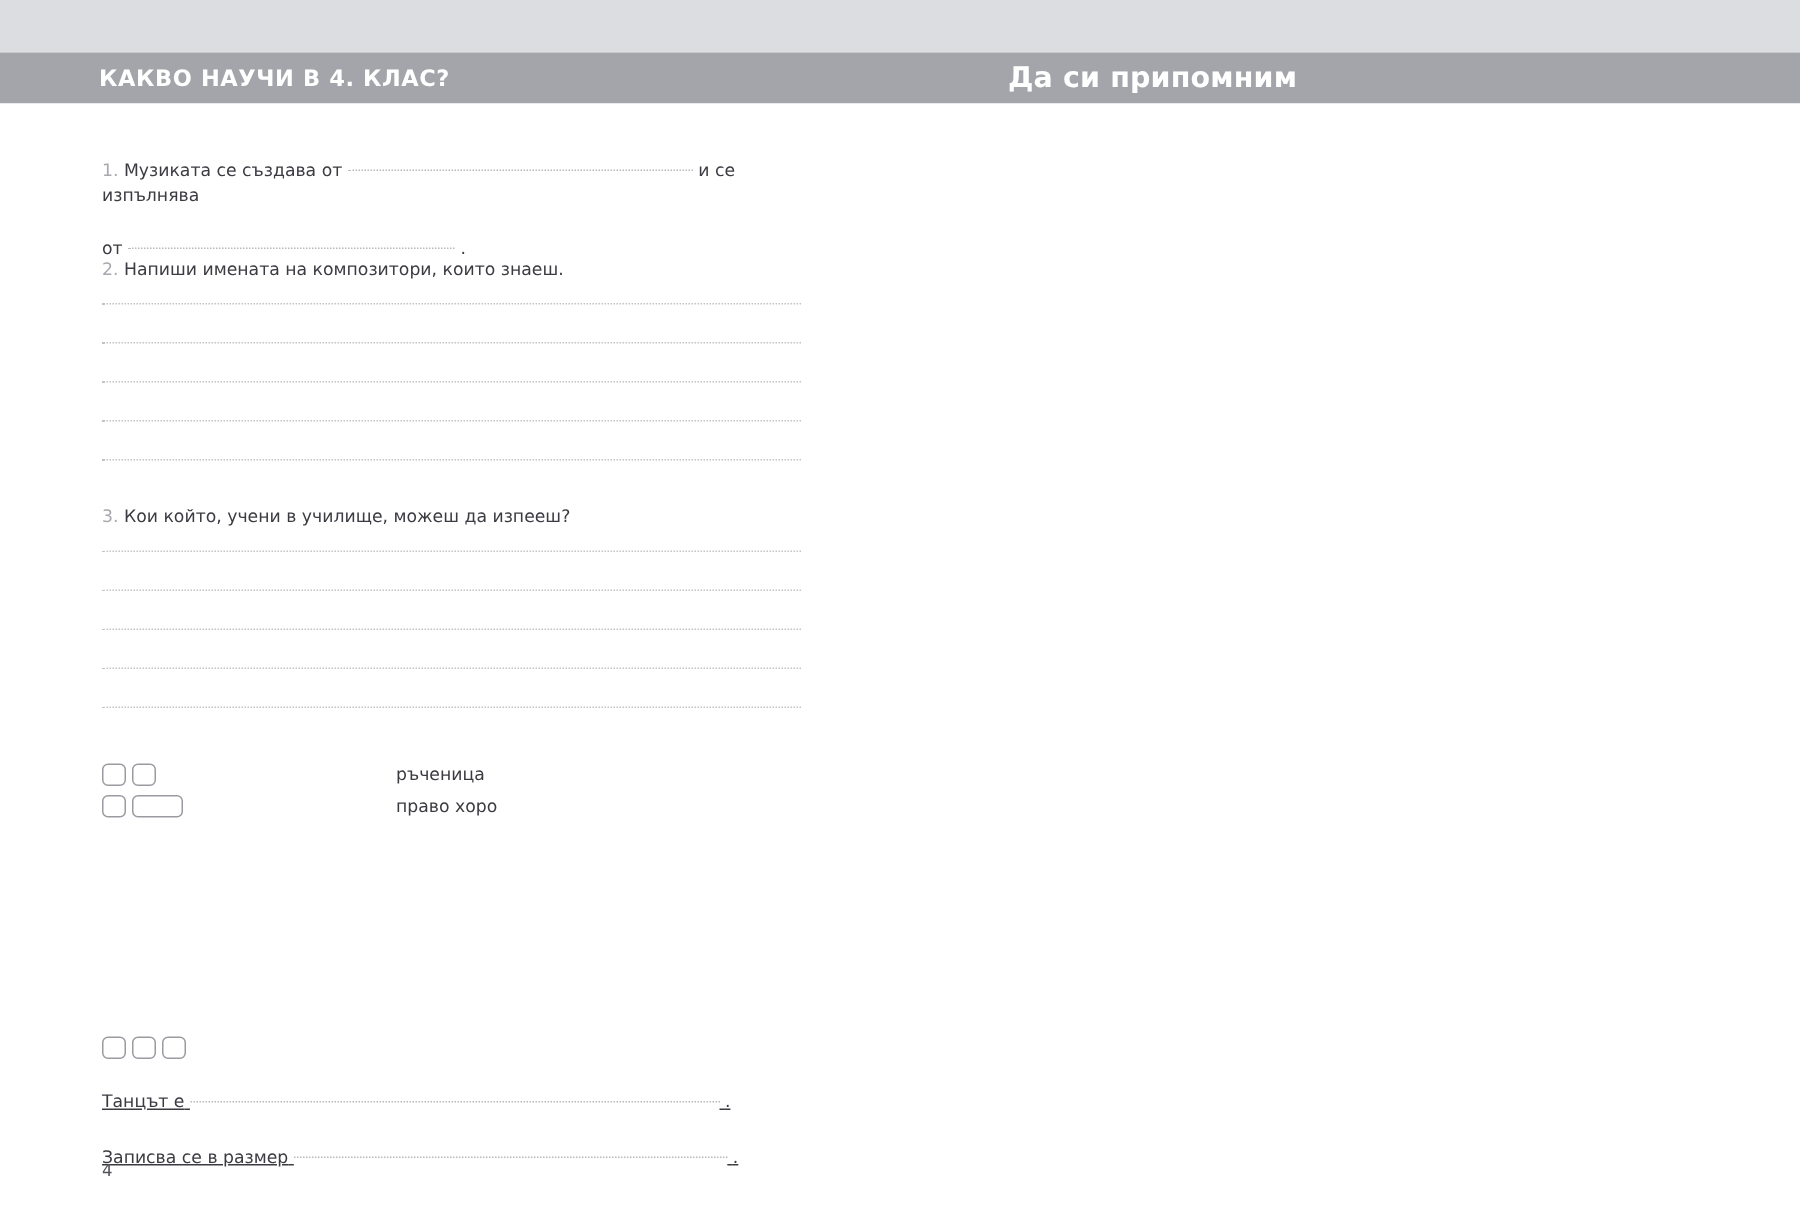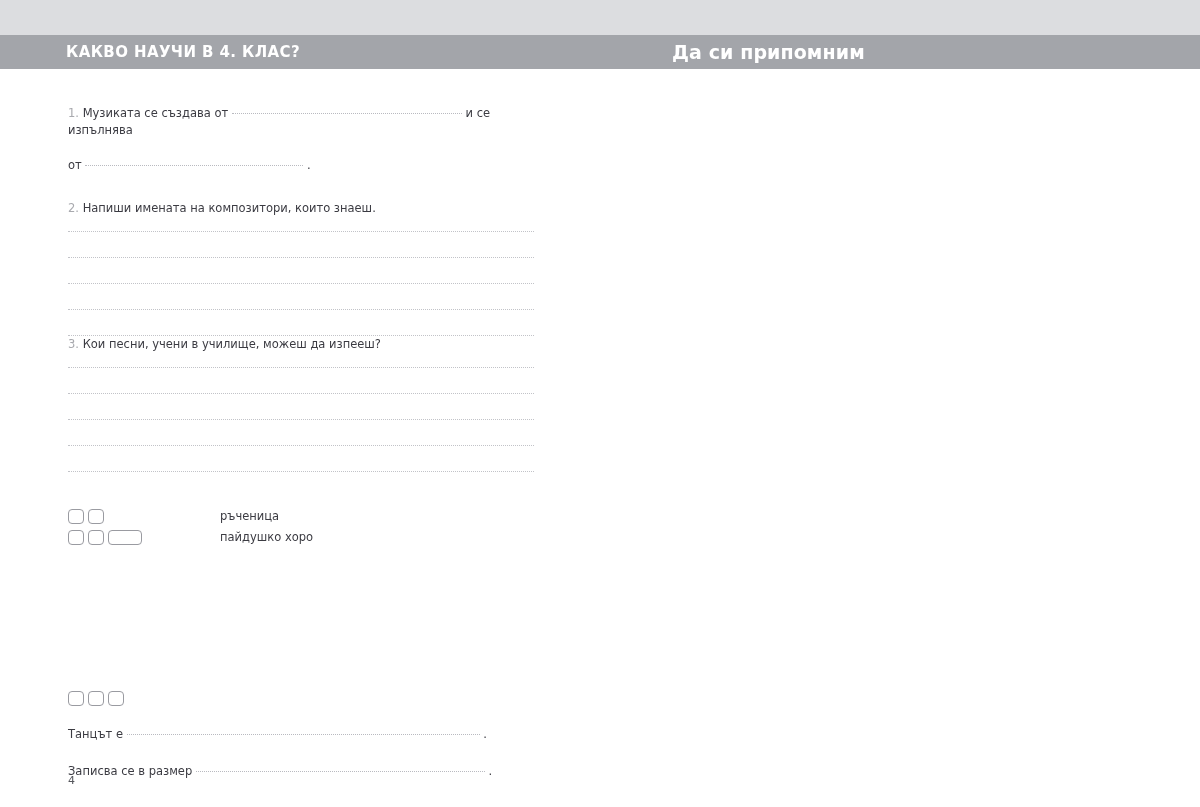--- a/index.html
+++ b/index.html
@@ -38,38 +38,38 @@
     height:0; position:relative; top:-3px;
   }
   .fullline {
     border-bottom:1.5px dotted #c2c3c8;
     height:0; margin:0;
   }
 
   
   #q1l { position:absolute; left:68px; top:36px; width:470px; }
   #q1l .row2 { margin-top:17px; }
-  #q2l { position:absolute; left:68px; top:102px; width:466px;margin-top:29px; }
+  #q2l { position:absolute; left:68px; top:102px; width:466px; }
   #q2l .lines { margin-top:14px; }
   #q2l .fullline { margin-bottom:25px; }
   #q3l { position:absolute; left:68px; top:267px; width:466px; }
   #q3l .lines { margin-top:14px; }
   #q3l .fullline { margin-bottom:25px; }
 
   #q4l { position:absolute; left:68px; top:429px; width:470px; }
   .scheme-table { margin-top:8px; }
-  .scheme-row { display:flex; align-items:center; height:21px; }
+  .scheme-row { display:flex; align-items:center; height:21px;gap:44px; }
   .scheme-boxes { display:flex; gap:4px; width:152px; }
   .sbox { height:15px; border:1.2px solid #9a9ba1; border-radius:4px; background:#fff; }
   .scheme-label { font-size:11.5px; color:#3b3b42; }
 
   #q5l { position:absolute; left:68px; top:609px; width:470px; }
   #q5l .boxrow { display:flex; gap:4px; margin-top:13px; }
   #q5l .answers { margin-top:20px; }
-  #q5l .answers .arow { margin-bottom:20px; }
+  #q5l .answers .arow { margin-bottom:20px;text-decoration:underline; }
 
   #pn-left  { position:absolute; left:68px; top:705px; font-size:11px; color:#55565c; }
 </style>
 </head>
 <body>
 
 <div id="top-band"></div>
 <div id="header-bar">
   <div class="header-title" id="title-left">КАКВО НАУЧИ В 4. КЛАС?</div>
   <div class="header-title" id="title-right">Да си припомним</div>
@@ -101,21 +101,21 @@
       <div class="fullline"></div>
       <div class="fullline"></div>
       <div class="fullline"></div>
       <div class="fullline"></div>
     </div>
   </div>
 
   <div class="q" id="q3l">
     <div>
       <span class="qnum">3.</span>
-      <span class="txt">Кои песни, учени в училище, можеш да изпееш?</span>
+      <span class="txt">Кои който, учени в училище, можеш да изпееш?</span>
     </div>
     <div class="lines">
       <div class="fullline"></div>
       <div class="fullline"></div>
       <div class="fullline"></div>
       <div class="fullline"></div>
       <div class="fullline"></div>
     </div>
   </div>
 
@@ -124,24 +124,23 @@
         <div class="scheme-row">
           <div class="scheme-boxes">
             <div class="sbox" style="width: 16px;"></div>
             <div class="sbox" style="width: 16px;"></div>
           </div>
           <div class="scheme-label">ръченица</div>
         </div>
         <div class="scheme-row">
           <div class="scheme-boxes">
             <div class="sbox" style="width: 16px;"></div>
-            <div class="sbox" style="width: 16px;"></div>
             <div class="sbox" style="width: 34px;"></div>
           </div>
-          <div class="scheme-label">пайдушко хоро</div>
+          <div class="scheme-label">право хоро</div>
         </div>
       </div>
   </div>
 
   <div class="q" id="q5l">
     <div class="boxrow" id="q5-boxes">
         <div class="sbox" style="width: 16px;"></div>
         <div class="sbox" style="width: 16px;"></div>
         <div class="sbox" style="width: 16px;"></div>
       </div>

